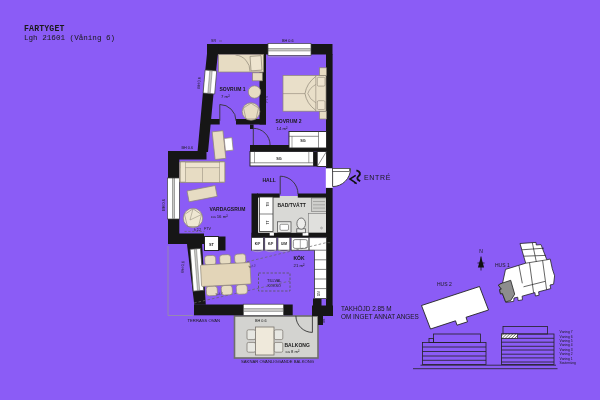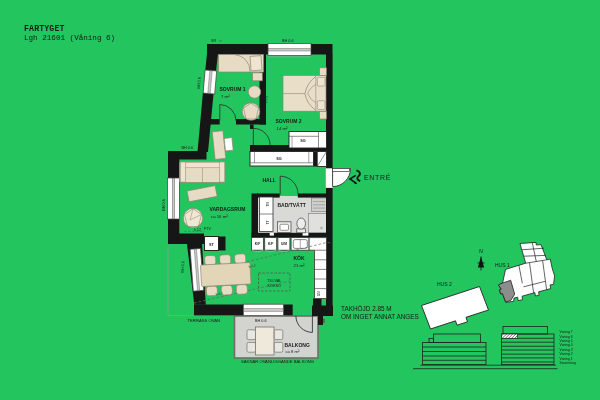--- a/index.html
+++ b/index.html
@@ -1,16 +1,16 @@
 <!DOCTYPE html>
 <html><head>
 <meta charset="utf-8">
 <style>
   html,body{margin:0;padding:0;background:#ffffff;}
-  #page{width:600px;height:400px;position:relative;overflow:hidden;background:#22c55e;}
+  #page{width:600px;height:400px;position:relative;overflow:hidden;background:#8b5cf6;}
   svg text{font-family:"Liberation Sans",sans-serif;fill:#1a1a1a;}
   .mono{font-family:"Liberation Mono",monospace;}
 </style>
 </head>
 <body>
 <div id="page">
 <svg width="600" height="400" viewBox="0 0 600 400">
 <defs>
 <pattern id="hatch" width="2.2" height="2.2" patternUnits="userSpaceOnUse" patternTransform="rotate(45)">
   <rect width="2.2" height="2.2" fill="#ffffff"></rect>

